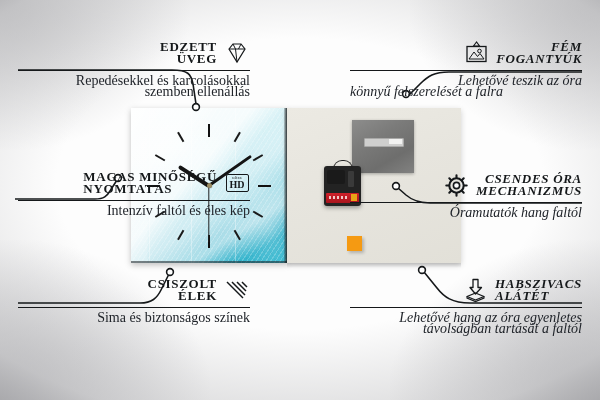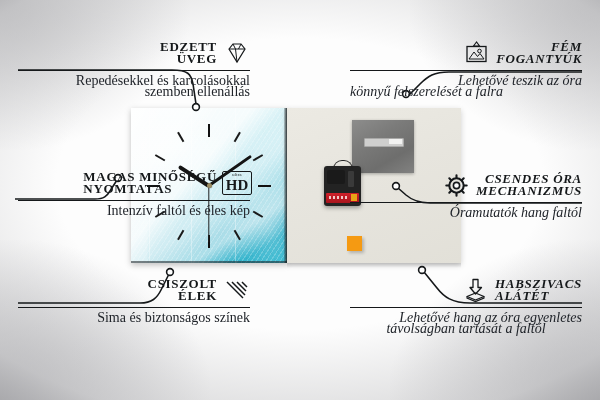--- a/index.html
+++ b/index.html
@@ -219,21 +219,21 @@
 
   <div class="feat left" style="left: 18px; top: 170px; width: 232px;">
     <div class="feat-head">
       <div style="text-align:left">
         <div class="feat-title">MAGAS MINŐSÉGŰ</div>
         <div class="feat-title">NYOMTATÁS</div>
       </div>
       <span class="feat-icon">
         <span style="border:1.3px solid #15181a;border-radius:2px;padding:1px 3px;display:inline-block;line-height:1;text-align:center">
           <span style="font-size:4.6px;display:block;letter-spacing:.2px">ultra</span>
-          <span style="font-size:15px;font-weight:700;display:block">HD</span>
+          <span style="font-size:10px;font-weight:700;display:block">HD</span>
         </span>
       </span>
     </div>
     <div class="feat-rule"></div>
     <div class="feat-sub">Intenzív faltól és éles kép</div>
   </div>
 
   <div class="feat left" style="left: 18px; top: 277px; width: 232px;">
     <div class="feat-head">
       <div style="text-align:right">
@@ -304,16 +304,16 @@
       <span class="feat-icon">
         <svg width="25" height="25" viewBox="0 0 25 25">
             <path d="M10 1.5 h5 v8 h3.5 L12.5 16 L7 9.5 h3 Z" fill="none" stroke="#15181a" stroke-width="1.3" stroke-linejoin="round"></path>
             <path d="M12.5 15 L21 18.5 L12.5 22 L4 18.5 Z" fill="none" stroke="#15181a" stroke-width="1.3" stroke-linejoin="round"></path>
             <path d="M4 18.5 v1.6 L12.5 23.6 L21 20.1 v-1.6" fill="none" stroke="#15181a" stroke-width="1.1"></path>
           </svg>
       </span>
     </div>
     <div class="feat-rule"></div>
     <div class="feat-sub" style="text-align:right">Lehetővé hang az óra egyenletes</div>
-    <div class="feat-sub" style="text-align:center">távolságban tartását a faltól</div>
+    <div class="feat-sub" style="text-align:right">távolságban tartását a faltól</div>
   </div>
 
 </div>
 
 </body></html>

